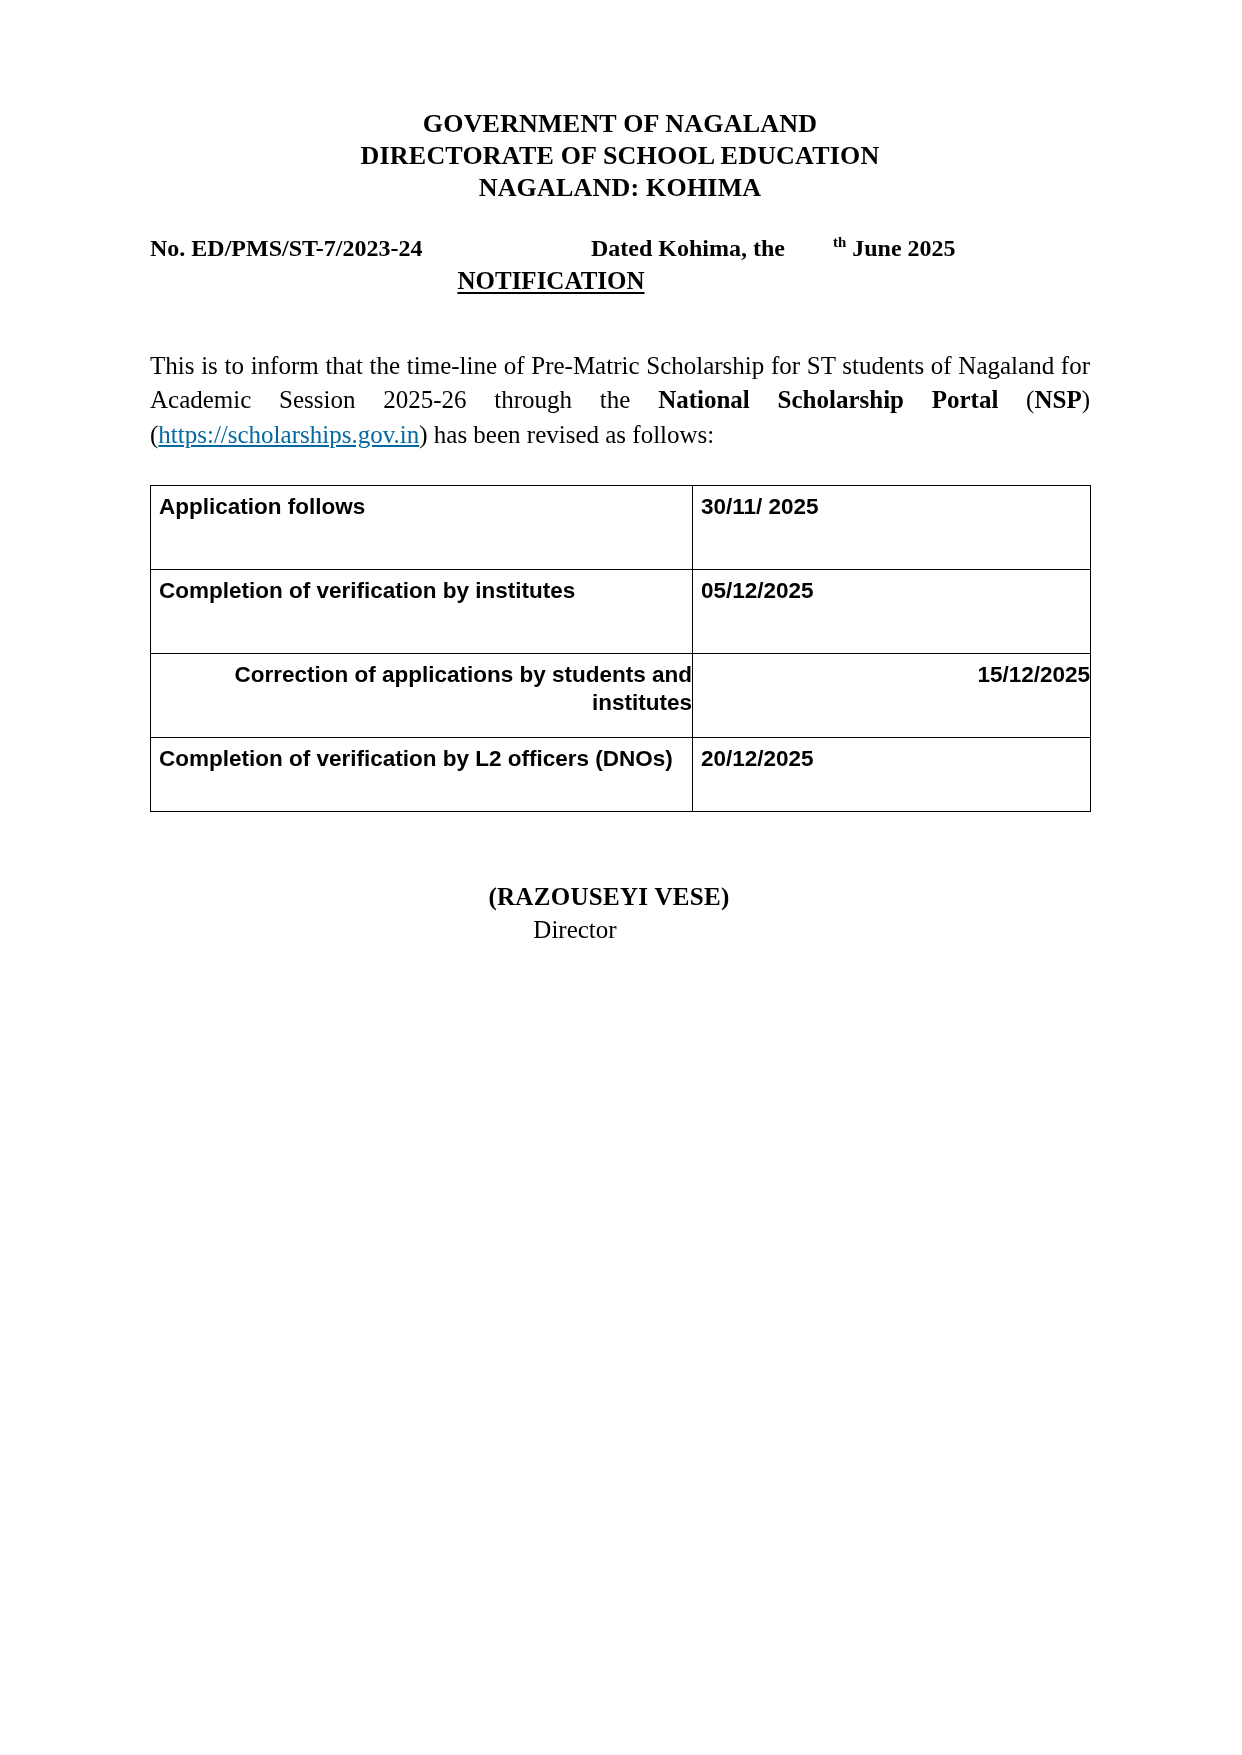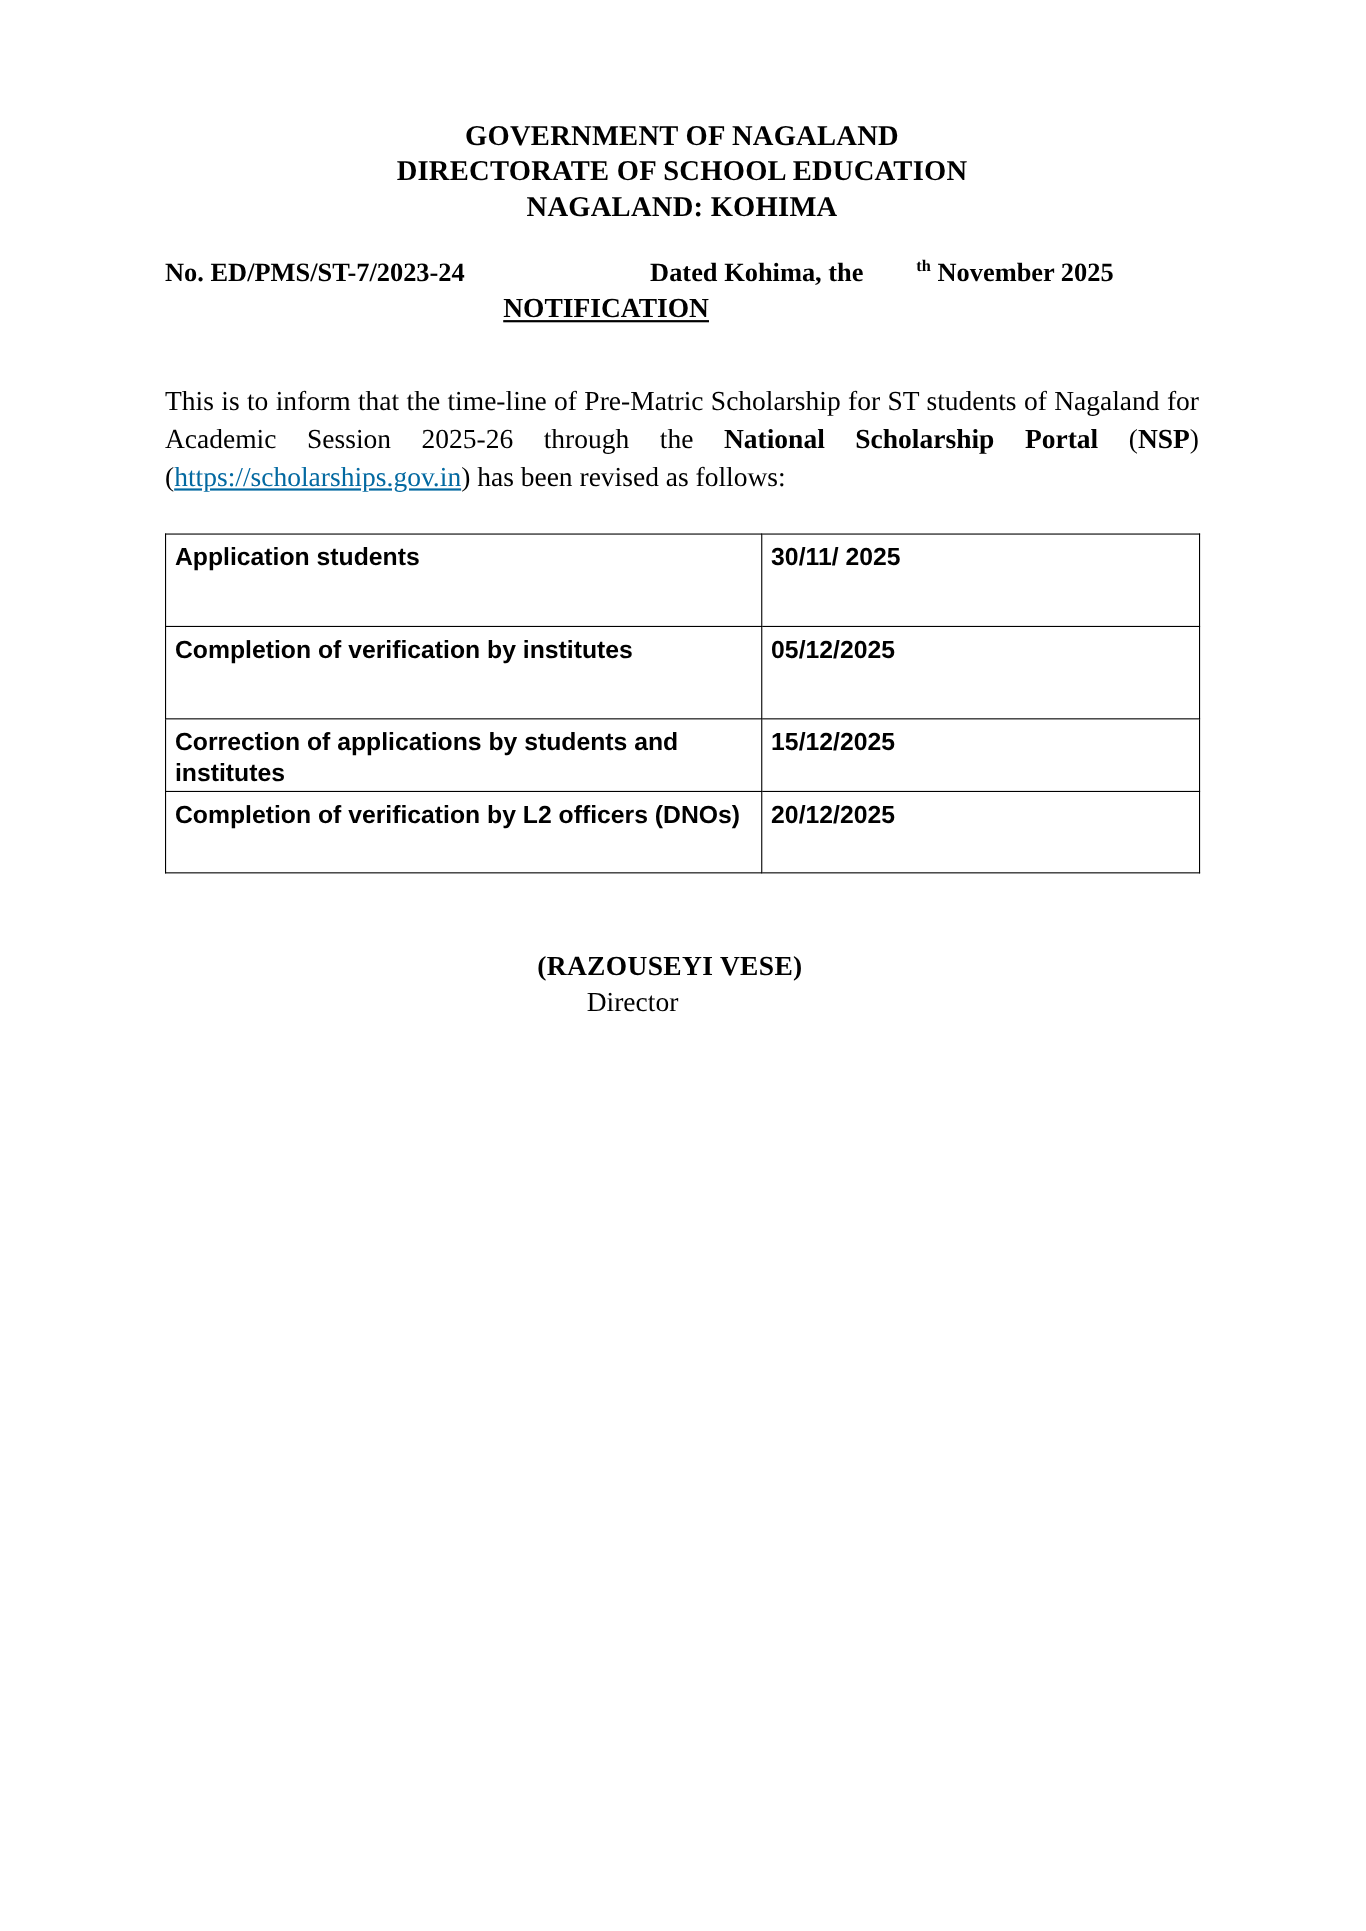--- a/index.html
+++ b/index.html
@@ -111,21 +111,21 @@
   .timeline-table td {
     border: 1.6px solid #000000;
     padding: 7px 0 0 8px;
     vertical-align: top;
     line-height: 1.24;
   }
   .timeline-table col.c-label { width: 542px; }
   .timeline-table col.c-date  { width: 398px; }
 
   .timeline-table tr.tall td { height: 52px; padding-bottom: 24px; }
-  .timeline-table tr.two-line td { height: 50px; padding-bottom: 2px; }
+  .timeline-table tr.two-line td { height: 50px; padding-bottom: 20px; text-align: right; }
   .timeline-table tr.last td { height: 44px; padding-bottom: 22px; }
 
   
   .signature {
     margin-top: 68px;
     text-align: center;
     padding-right: 22px;
     font-size: 25px;
     line-height: 1.32;
   }
@@ -145,37 +145,37 @@
   <div class="content">
 
     <div class="letterhead">
       <div>GOVERNMENT OF NAGALAND</div>
       <div>DIRECTORATE OF SCHOOL EDUCATION</div>
       <div>NAGALAND: KOHIMA</div>
     </div>
 
     <div class="refline">
       <span class="ref-no">No. ED/PMS/ST-7/2023-24</span>
-      <span class="ref-date"><span>Dated Kohima, the</span><span class="gap"></span><sup>th</sup> <span>November 2025</span></span>
+      <span class="ref-date"><span>Dated Kohima, the</span><span class="gap"></span><sup>th</sup> <span>June 2025</span></span>
     </div>
 
     <div class="notification-wrap">
       <span class="notification">NOTIFICATION</span>
     </div>
 
     <p class="body-para"><span>This is to inform that the time-line of Pre-Matric Scholarship for ST students of Nagaland for Academic Session 2025-26 through the </span><b>National Scholarship Portal</b><span> (</span><b>NSP</b><span>) (</span><a class="link" href="#">https://scholarships.gov.in</a><span>)  has been revised as follows:</span></p>
 
     <table class="timeline-table">
       <colgroup>
         <col class="c-label">
         <col class="c-date">
       </colgroup>
       <tbody>
         <tr class="tall">
-          <td>Application students</td>
+          <td>Application follows</td>
           <td>30/11/ 2025</td>
         </tr>
         <tr class="tall">
           <td>Completion of verification by institutes</td>
           <td>05/12/2025</td>
         </tr>
         <tr class="two-line">
           <td>Correction of applications by students and institutes</td>
           <td>15/12/2025</td>
         </tr>

